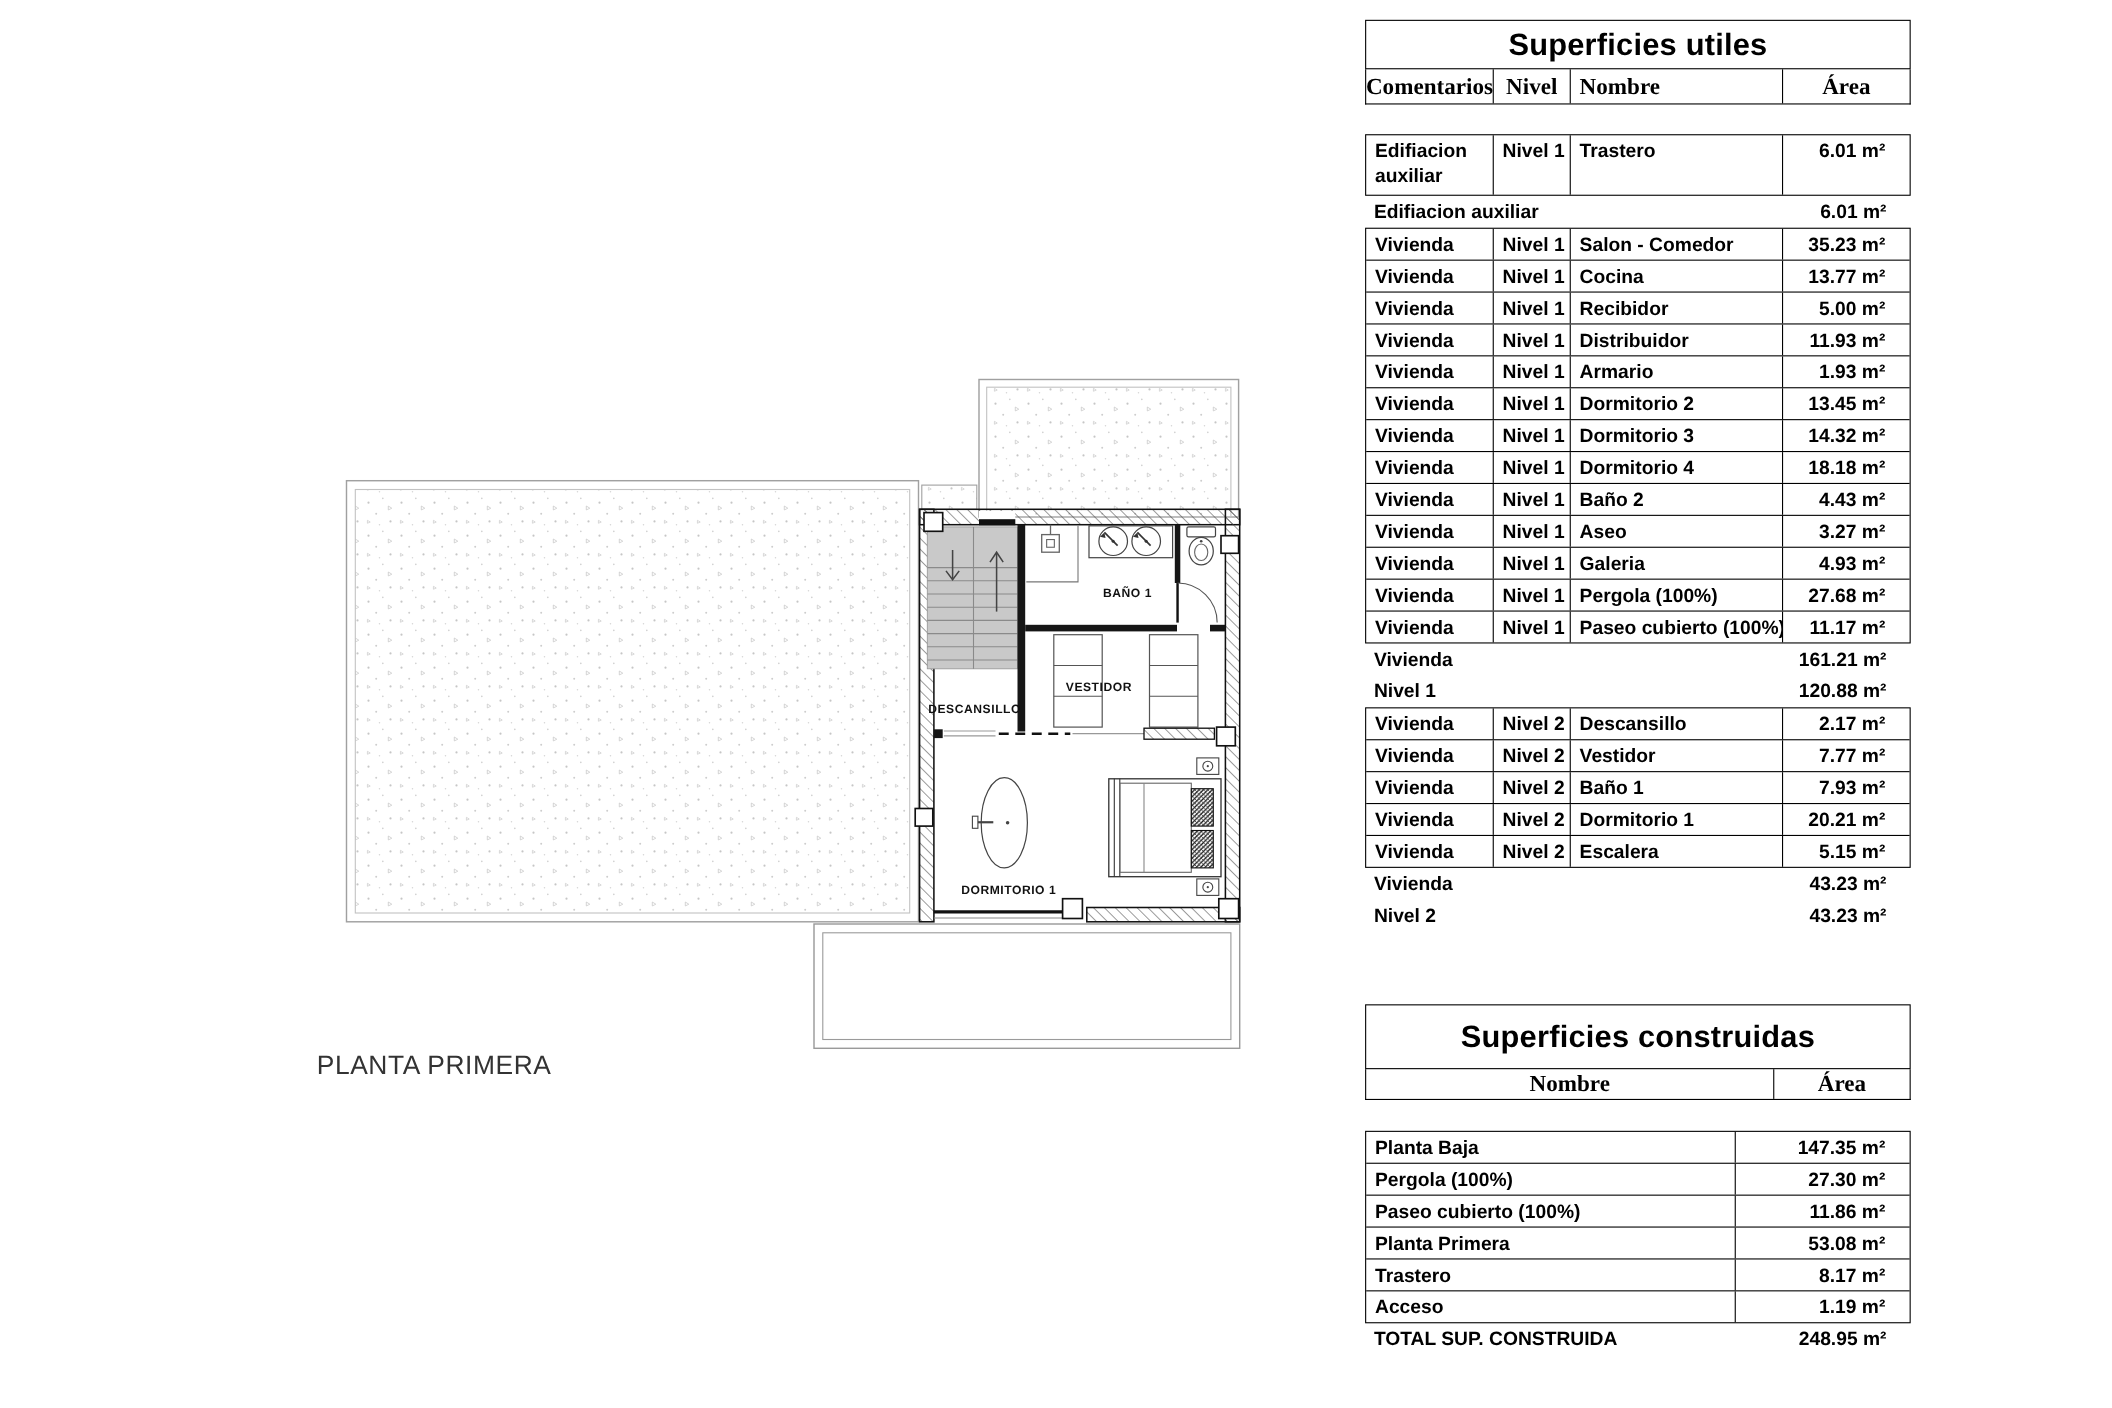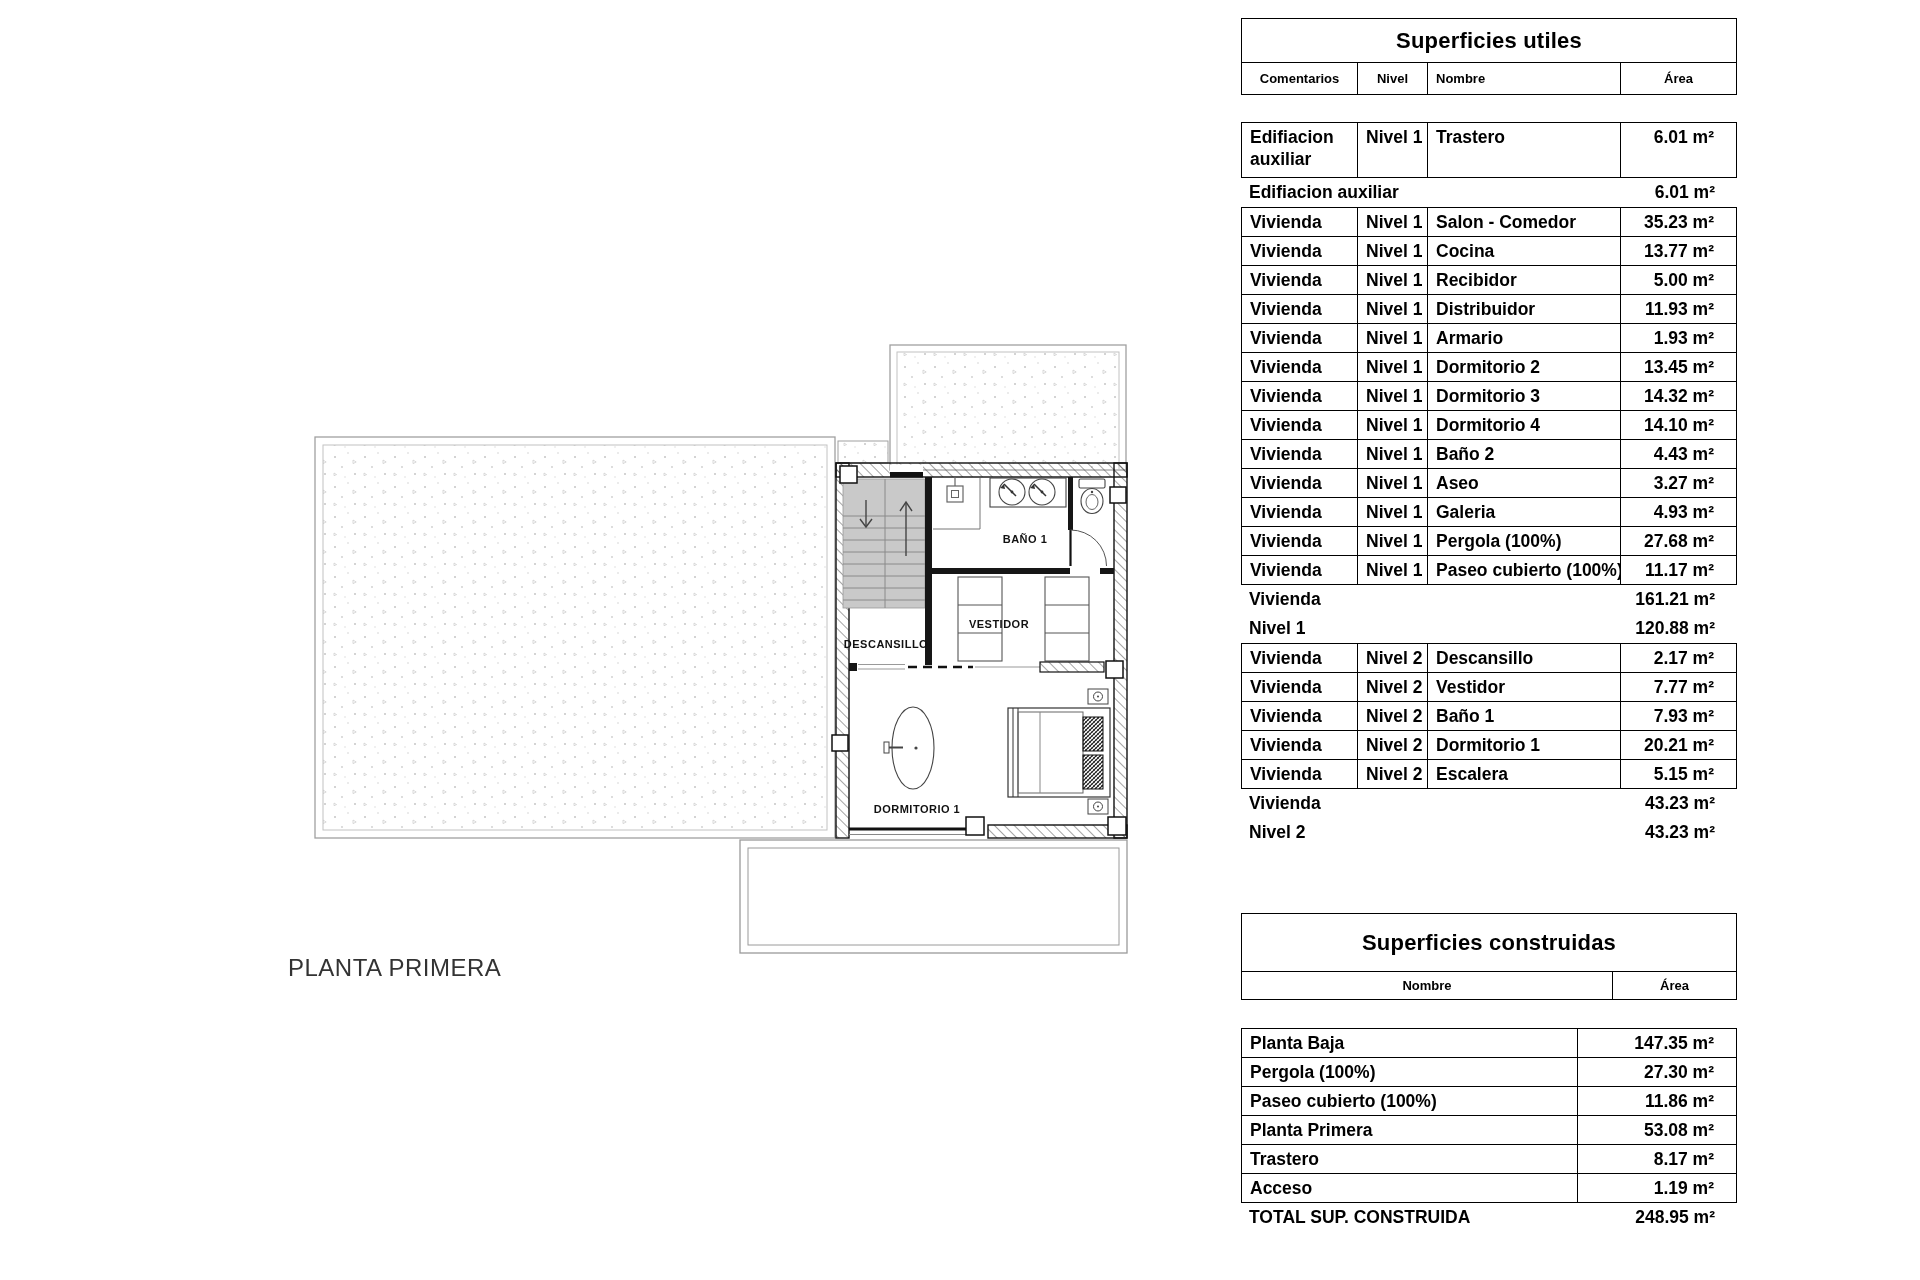--- a/index.html
+++ b/index.html
@@ -1,27 +1,27 @@
 <!DOCTYPE html>
 <html><head>
 <meta charset="utf-8">
 <style>
   html,body{margin:0;padding:0;background:#fff;}
   body{width:1920px;height:1280px;position:relative;overflow:hidden;
        font-family:"Liberation Sans",sans-serif;}
   #plan-svg{position:absolute;left:0;top:0;}
   .tbl{position:absolute;width:496px;color:#000;font-weight:bold;}
   .box{border:1.6px solid #000;box-sizing:border-box;background:#fff;}
-  .ttl{height:45px;font-size:22px;display:flex;align-items:center;justify-content:center;letter-spacing:.2px;}
+  .ttl{height:45px;font-size:28px;display:flex;align-items:center;justify-content:center;letter-spacing:.2px;}
   #tbl-construidas .ttl{height:59px;}
   .hdr{display:grid;border:1.6px solid #000;border-top:none;box-sizing:border-box;}
   #tbl-utiles .hdr{grid-template-columns:116px 70px 193px 1fr;height:32px;}
   #tbl-construidas .hdr{grid-template-columns:1fr 123px;height:28px;}
-  .hcell{display:flex;align-items:center;justify-content:center;font-size:13px;
-         border-right:1.2px solid #000;box-sizing:border-box;}
+  .hcell{display:flex;align-items:center;justify-content:center;font-size:21px;
+         border-right:1.2px solid #000;box-sizing:border-box;font-family:Liberation Serif, serif;}
   .hcell:last-child{border-right:none;}
   .hcell.left{justify-content:flex-start;padding-left:8px;}
   .gap27{height:27px;} .gap28{height:28px;}
   .block{border:1.6px solid #000;box-sizing:border-box;background:#fff;}
   .trow{display:grid;height:28px;}
   #utiles-body .trow{grid-template-columns:116px 70px 193px 1fr;}
   #construidas-body .trow{grid-template-columns:1fr 123px;gap:35px;}
   .trow + .trow{border-top:1.2px solid #000;}
   .tcell{display:flex;align-items:center;padding-left:8px;font-size:17.5px;
          border-right:1.2px solid #000;box-sizing:border-box;white-space:nowrap;overflow:hidden;}
@@ -270,21 +270,21 @@
         <div class="trow">
           <div class="tcell">Vivienda</div>
           <div class="tcell">Nivel 1</div>
           <div class="tcell">Dormitorio 3</div>
           <div class="tcell area">14.32 m²</div>
         </div>
         <div class="trow">
           <div class="tcell">Vivienda</div>
           <div class="tcell">Nivel 1</div>
           <div class="tcell">Dormitorio 4</div>
-          <div class="tcell area">14.10 m²</div>
+          <div class="tcell area">18.18 m²</div>
         </div>
         <div class="trow">
           <div class="tcell">Vivienda</div>
           <div class="tcell">Nivel 1</div>
           <div class="tcell">Baño 2</div>
           <div class="tcell area">4.43 m²</div>
         </div>
         <div class="trow">
           <div class="tcell">Vivienda</div>
           <div class="tcell">Nivel 1</div>

